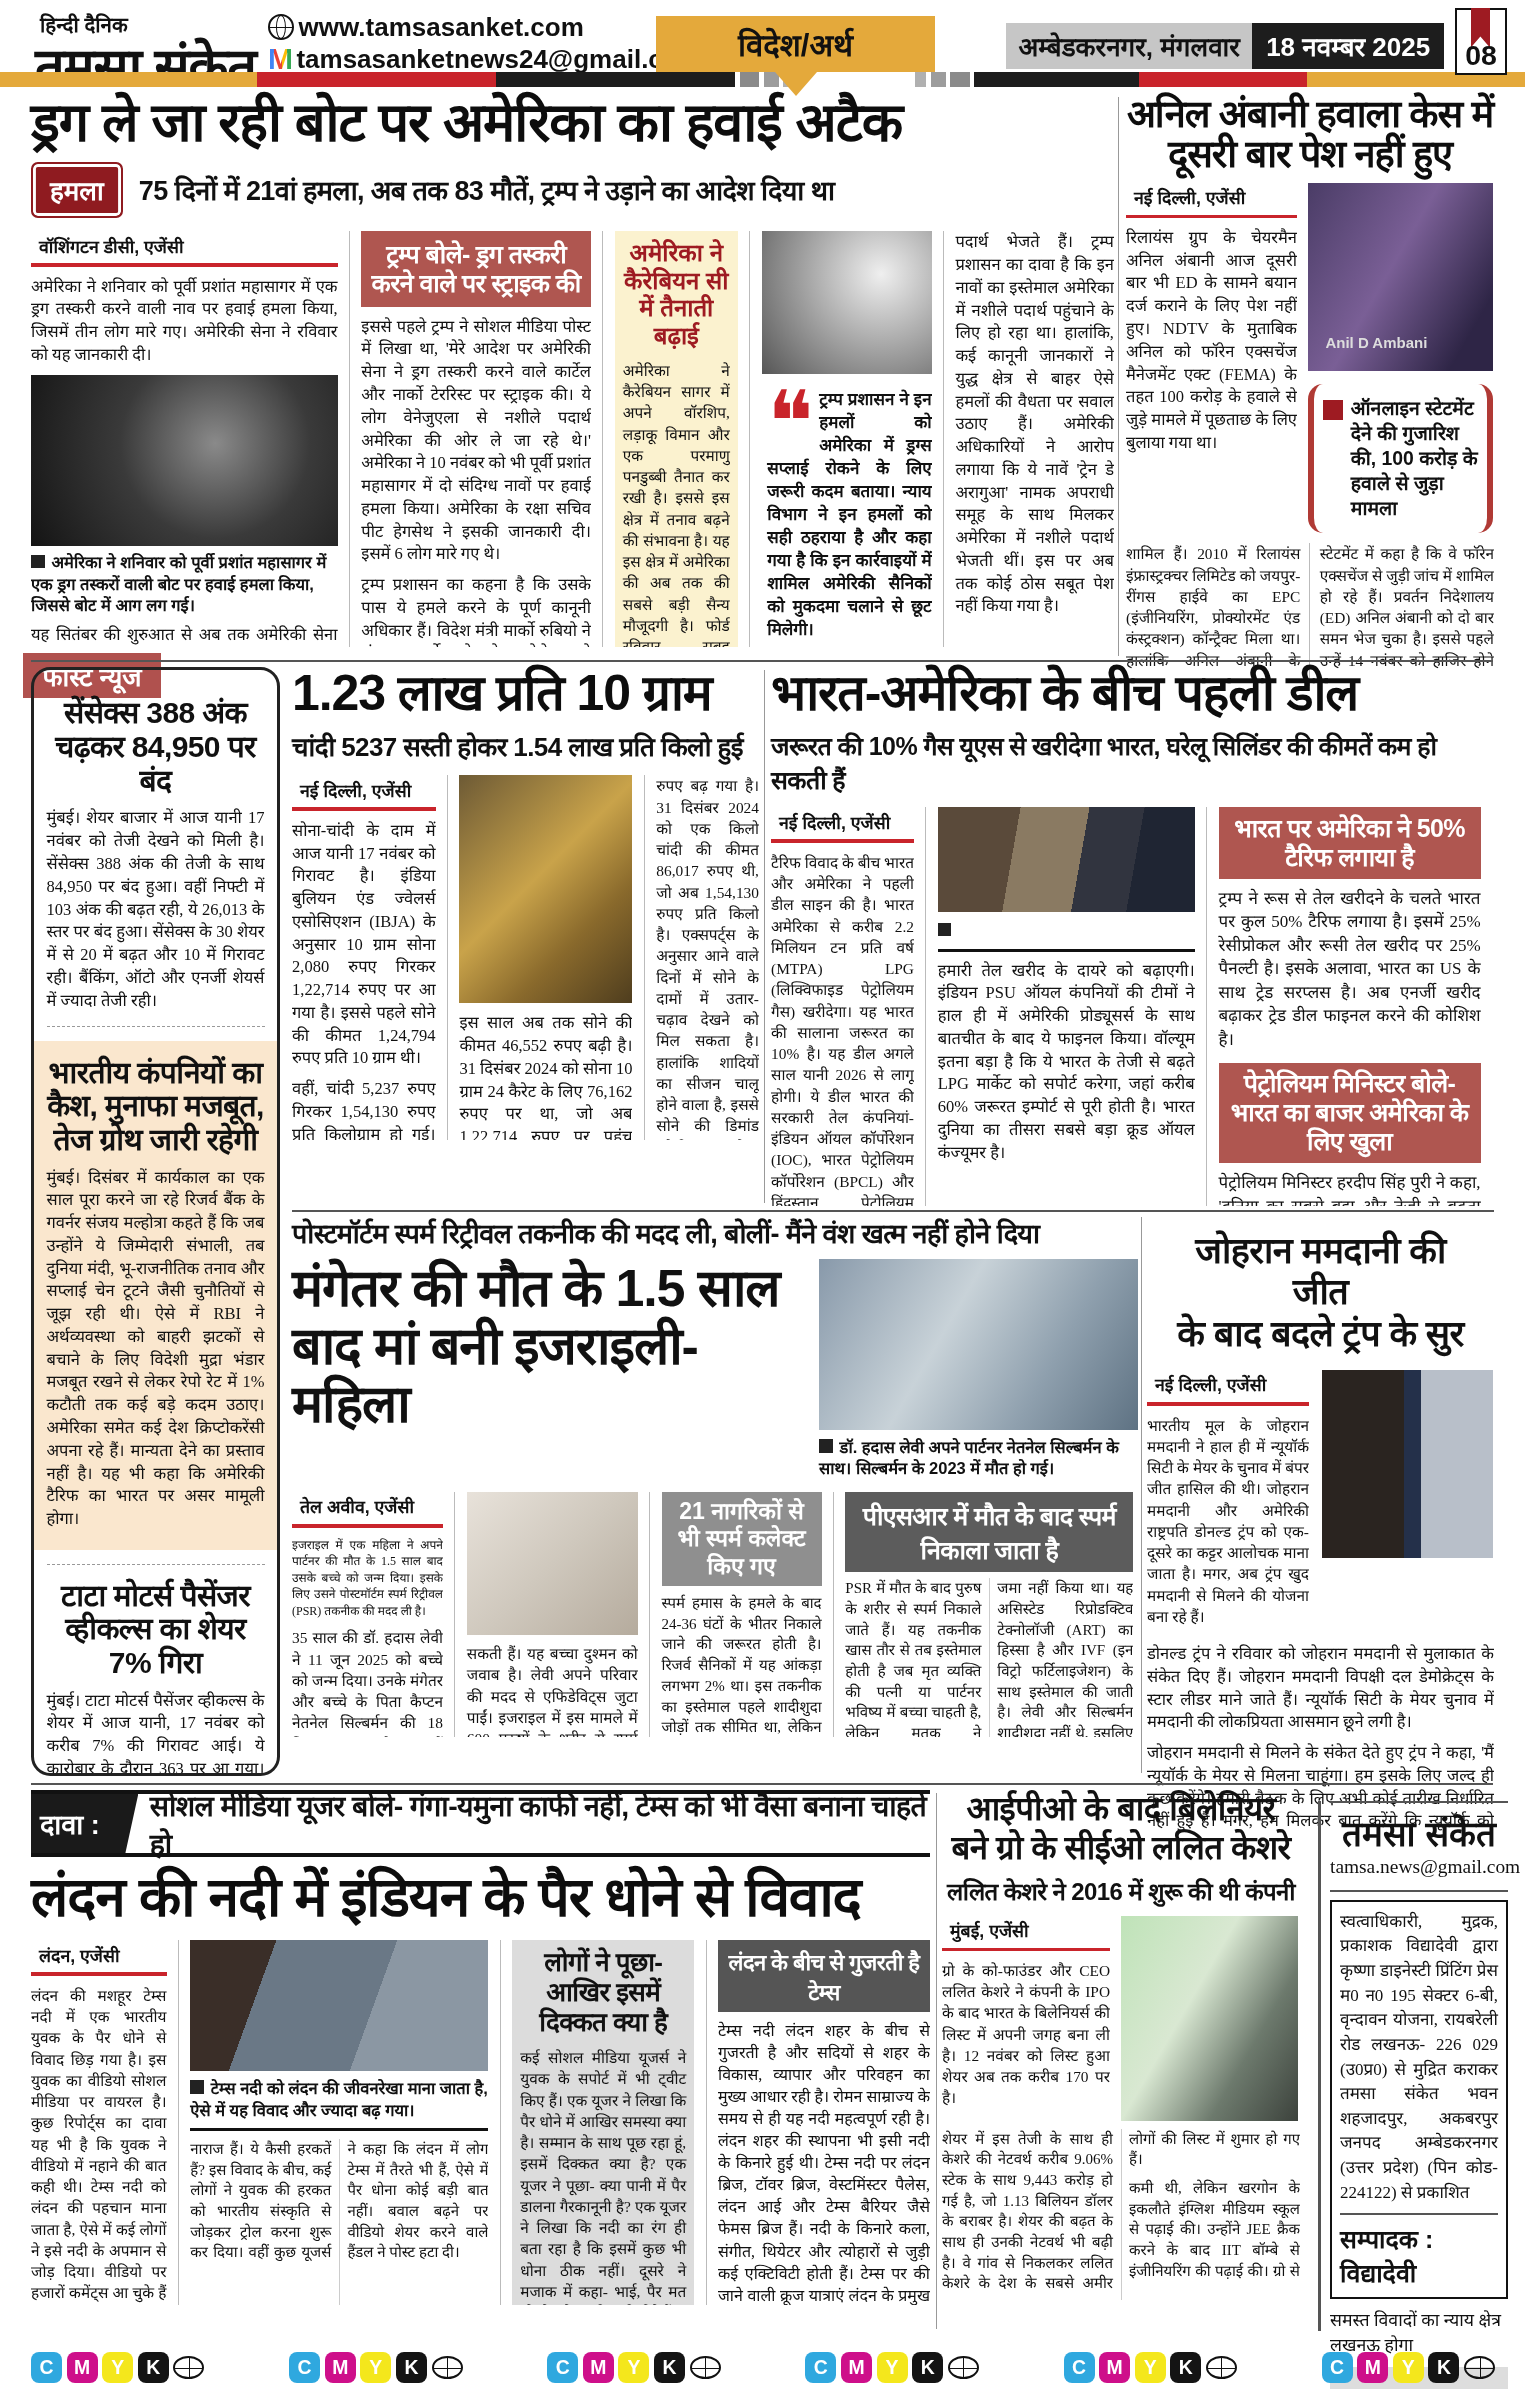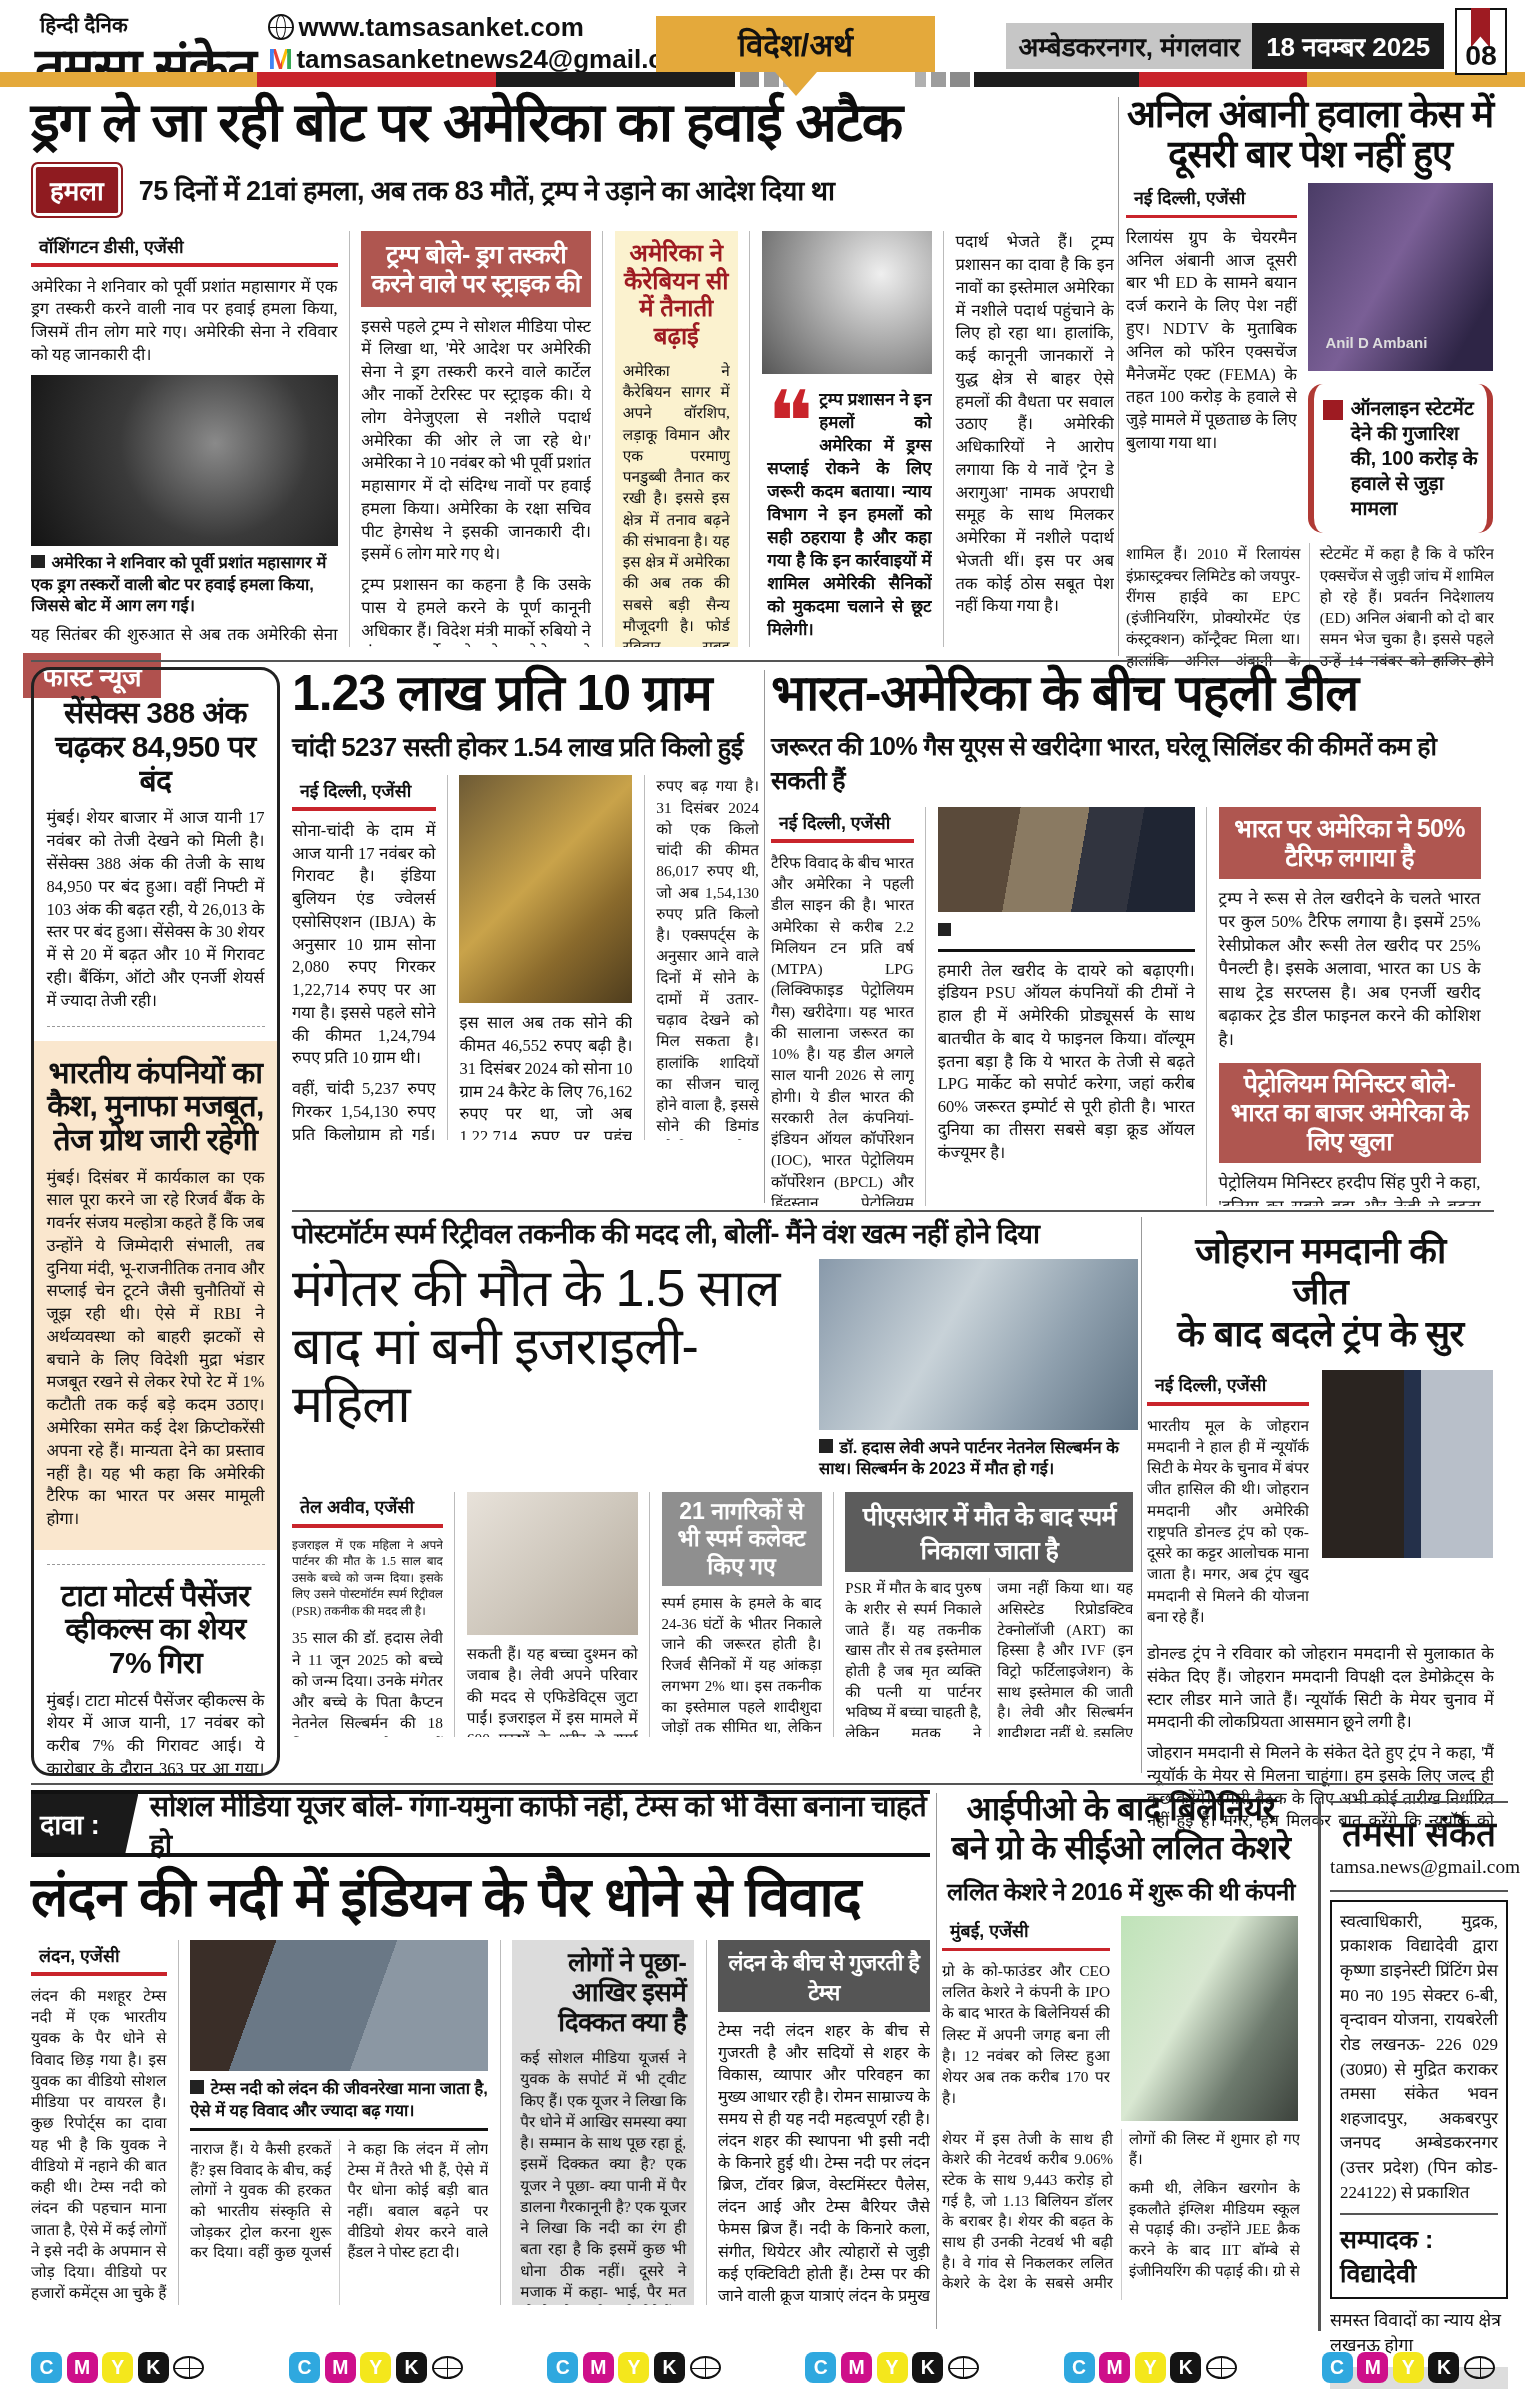--- a/index.html
+++ b/index.html
@@ -102,21 +102,21 @@
   .deal h2{font-size:25px;font-weight:bold;letter-spacing:-0.6px;margin:0 0 11.4px 0;}
   .deal .cols{height:399px;}
   .capline{border-bottom:3.4px solid #111;padding-bottom:6.8px;margin-bottom:8px;}
   .rbox-t{background:#AF5650;color:#fff;font-weight:bold;font-size:25px;text-align:center;
       line-height:1.16;padding:6.8px 5.7px;letter-spacing:-0.6px;margin-bottom:8px;}
   
   .israel{left:292px;top:1214px;width:846px;height:561px;}
   .kicker{font-size:27px;font-weight:bold;letter-spacing:-0.6px;margin-bottom:8px;}
   .isr-top{display:flex;}
   .isr-top .ht{width:513px;}
-  .isr-top .ht div{font-size:52px;font-weight:normal;letter-spacing:-1.1px;line-height:1.12;}
+  .isr-top .ht div{font-size:52px;font-weight:bold;letter-spacing:-1.1px;line-height:1.12;}
   .isr-top .pr{width:319px;margin-left:14.3px;}
   .israel .cols{height:245px;margin-top:5.7px;}
   .gbox-t{background:#8f8f8f;color:#fff;font-weight:bold;font-size:23px;text-align:center;
       padding:5.7px;line-height:1.2;margin-bottom:6.8px;}
   .psr-t{background:#5c5c5c;color:#fff;font-weight:bold;font-size:25px;text-align:center;
       padding:5.7px;letter-spacing:-0.6px;margin-bottom:6.8px;}
   .twocol{column-count:2;column-gap:16px;column-rule:1.1px solid #ccc;overflow:hidden;}
   
   .mamdani{left:1147px;top:1214px;width:347px;height:561px;}
   .mamdani h1 div{font-size:36px;font-weight:bold;letter-spacing:-0.6px;line-height:1.15;text-align:center;}
@@ -126,21 +126,21 @@
   .mam-bot{margin-top:8px;height:188px;overflow:hidden;}
   
   .london{left:31px;top:1790px;width:899px;height:543px;}
   .claimbar{display:flex;align-items:stretch;border-top:4.6px solid #111;border-bottom:4.6px solid #111;height:59px;}
   .claim-l{background:#1a1a1a;color:#fff;font-weight:bold;font-size:27px;display:flex;align-items:center;
       padding:0 15px 0 9px;clip-path:polygon(0 0,100% 0,88% 100%,0 100%);margin-right:11.4px;width:86px;}
   .claim-k{font-size:28.5px;font-weight:bold;letter-spacing:-0.6px;display:flex;align-items:center;}
   .london h1{font-size:55px;margin:11.4px 0 13.7px 0;}
   .london .cols{height:365px;}
   .lgray{background:#DCDCDC;padding:8px;box-sizing:border-box;height:100%;}
-  .lgray .t{font-size:26px;font-weight:bold;text-align:right;line-height:1.15;margin-bottom:9px;letter-spacing:-0.6px;}
+  .lgray .t{font-size:26px;font-weight:bold;text-align:center;line-height:1.15;margin-bottom:9px;letter-spacing:-0.6px;}
   .dkhead{background:#555;color:#fff;font-weight:bold;font-size:22px;text-align:center;padding:5.7px 3.4px;
       letter-spacing:-0.6px;margin-bottom:8px;}
   
   .groww{left:942px;top:1790px;width:358px;height:543px;}
   .groww h1 div{font-size:33px;font-weight:bold;letter-spacing:-0.6px;line-height:1.18;text-align:center;}
   .groww h2{font-size:24px;font-weight:bold;text-align:center;margin:5.7px 0 9px 0;letter-spacing:-0.6px;}
   .gr-row{display:flex;}
   .gr-row .a{width:168px;overflow:hidden;}
   .gr-row .b{width:177px;margin-left:11.4px;}
   .gr-bot{margin-top:8px;height:171px;overflow:hidden;}

